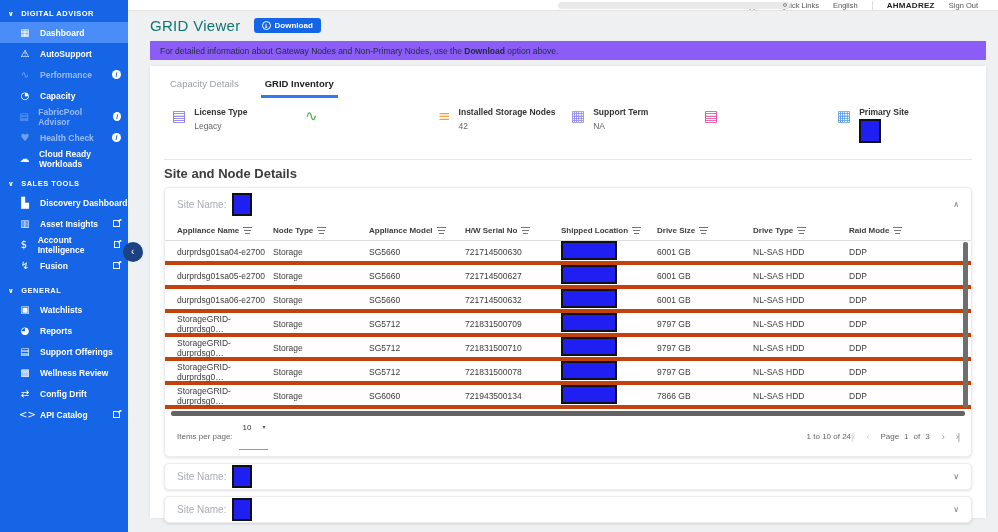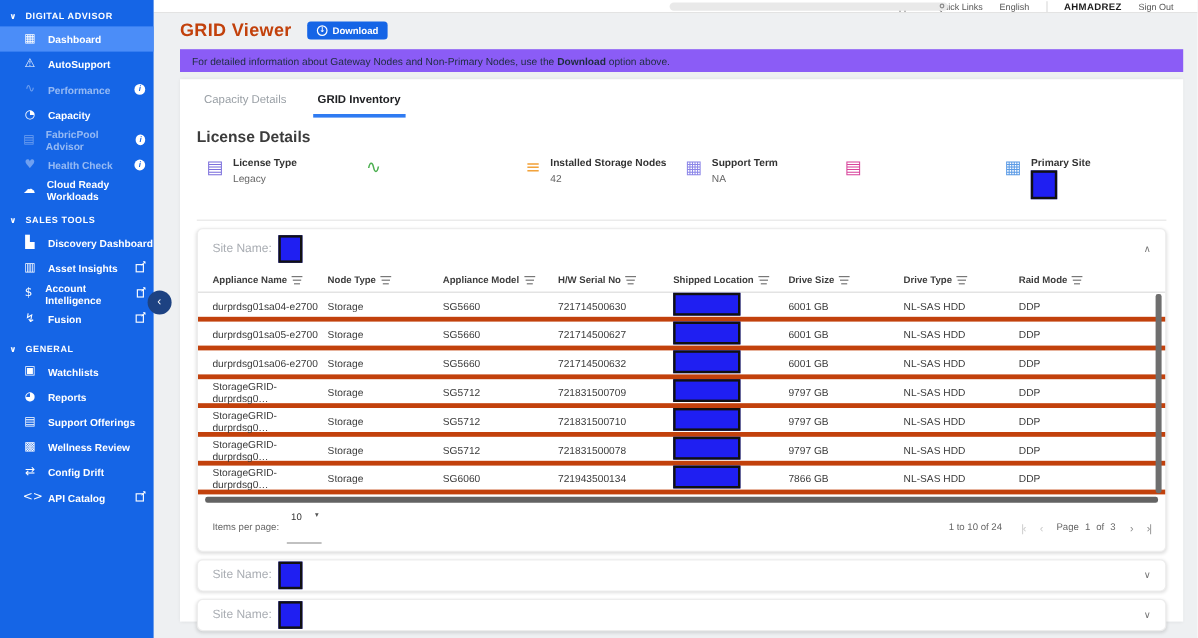--- a/index.html
+++ b/index.html
@@ -25,21 +25,21 @@
   .topbar { height:11px; background:#fff; border-bottom:1px solid #e3e3e3; position:relative; display:flex; align-items:center; justify-content:flex-end; gap:14px; padding-right:20px; font-size:7.5px; color:#555; flex:0 0 auto; }
   .search { position:absolute; left:430px; top:2px; width:232px; height:7px; background:#e9e9e9; border-radius:4px; }
   .search-glyph { position:absolute; right:3px; top:1px; width:4px; height:4px; border:1px solid #8a8a8a; border-radius:50%; }
   .top-link { cursor:pointer; }
   .top-divider { width:1px; height:9px; background:#ddd; }
   .brand { font-weight:bold; color:#1c1c1c; font-size:8px; letter-spacing:.3px; }
   .signout { cursor:pointer; }
 
   .content { flex:1; padding:3px 12px 0 22px; }
   .title-row { display:flex; align-items:center; gap:13px; height:23px; }
-  .title-row h1 { font-size:15px; font-weight:bold; color:#c2410c; letter-spacing:.3px; }
+  .title-row h1 { font-size:15px; font-weight:normal; color:#0f766e; letter-spacing:.3px; }
   .btn-download { background:#1565e6; color:#fff; border:none; border-radius:3px; height:15px; padding:0 8px; font-size:8px; font-weight:bold; display:flex; align-items:center; gap:4px; cursor:pointer; }
   .dl-icon { width:9px; height:9px; border:1px solid #fff; border-radius:50%; font-size:6px; line-height:7px; text-align:center; font-family:"DejaVu Sans",sans-serif; }
 
   .banner { margin-top:4px; background:#8b5cf6; color:#1d2d3e; font-size:8.5px; height:19px; padding:0 10px; display:flex; align-items:center; }
   .banner span, .banner b { white-space:pre; }
 
   .panel { margin-top:6px; background:#fff; box-shadow:0 0 3px rgba(0,0,0,.08); padding:0 14px 8px; height:452px; }
   .tabs { display:flex; gap:18px; padding:8px 2px 0; }
   .tab { font-size:9.5px; color:#9aa0a6; padding:4px 4px 6px; cursor:pointer; border-bottom:3px solid transparent; }
   .tab.active { color:#202124; font-weight:bold; border-bottom-color:#2f7bf2; }
@@ -68,21 +68,21 @@
   .filter-icon::after { content:""; position:absolute; top:3px; left:1px; width:5px; height:1.4px; background:#777; }
   .tbody { position:relative; }
   .trow { display:grid; grid-template-columns:repeat(8,96px); padding-left:12px; height:24px; align-items:center; border-bottom:4px solid #c2410c; font-size:8.5px; color:#3a3a3a; }
   .cell-redact { width:56px; height:19px; }
   .vscroll { position:absolute; right:3px; top:1px; bottom:1px; width:5px; background:#6e6e6e; border-radius:2px; }
   .hscroll { height:5px; background:#636363; border-radius:2px; margin:2px 6px 0; }
 
   .pager { display:flex; align-items:center; padding:7px 12px 6px; font-size:8px; color:#666; }
   .ipp-select { border-bottom:1px solid #999; padding:0 16px 17px 4px; margin-left:6px; color:#333; position:relative; cursor:pointer; }
   .ipp-caret { position:absolute; right:2px; top:0; font-size:6px; color:#555; font-family:"DejaVu Sans",sans-serif; }
-  .pager-right { margin-left:auto; display:flex; align-items:center; gap:16px; }
+  .pager-right { margin-left:auto; display:flex; align-items:center; }
   .pg-nav { display:flex; align-items:center; gap:12px; color:#8c8c8c; }
   .pg-btn { cursor:pointer; font-size:9px; letter-spacing:-1px; }
   .pg-btn.disabled { color:#c9c9c9; }
   .pg-text { display:flex; gap:5px; color:#666; }
 
   .collapsed-card { height:27px; display:flex; align-items:center; padding:0 12px; gap:6px; margin-top:6px; border:1px solid #ededed; border-radius:5px; box-shadow:0 1px 3px rgba(0,0,0,.13); background:#fff; }
   .box-collapsed { width:20px; height:23px; }
 </style>
 </head>
 <body>
@@ -214,21 +214,20 @@
           <b>Download</b>
           <span> option above.</span>
       </div>
 
       <div class="panel">
         <div class="tabs" id="tabs">
             <div class="tab">Capacity Details</div>
             <div class="tab active">GRID Inventory</div>
           </div>
 
-        <h2 id="license-heading">License Details</h2>
         <div class="license-row" id="license-row">
             <div class="license-item">
               <span class="lic-icon" style="color: rgb(124, 111, 220);">▤</span>
               <div>
                 <div class="lic-label">License Type</div>
                 <div class="lic-value">Legacy</div>
               </div>
             </div>
             <div class="license-item">
               <span class="lic-icon" style="color: rgb(76, 175, 80);">∿</span>
@@ -251,20 +250,21 @@
               <span class="lic-icon" style="color: rgb(216, 67, 155);">▤</span>
             </div>
             <div class="license-item">
               <span class="lic-icon" style="color: rgb(91, 155, 230);">▦</span>
               <div><div class="lic-label">Primary Site</div><span class="redact box-prim"></span></div>
             </div>
           </div>
 
         <hr>
 
+        <h2>Site and Node Details</h2>
 
         <div class="site-card">
           <div class="card-head">
             <span class="site-label">Site Name:</span>
             <span class="redact box-site"></span>
             <span class="card-chev">∧</span>
           </div>
           <div class="thead" id="thead">
               <div class="th">
                 <span>Appliance Name</span>

